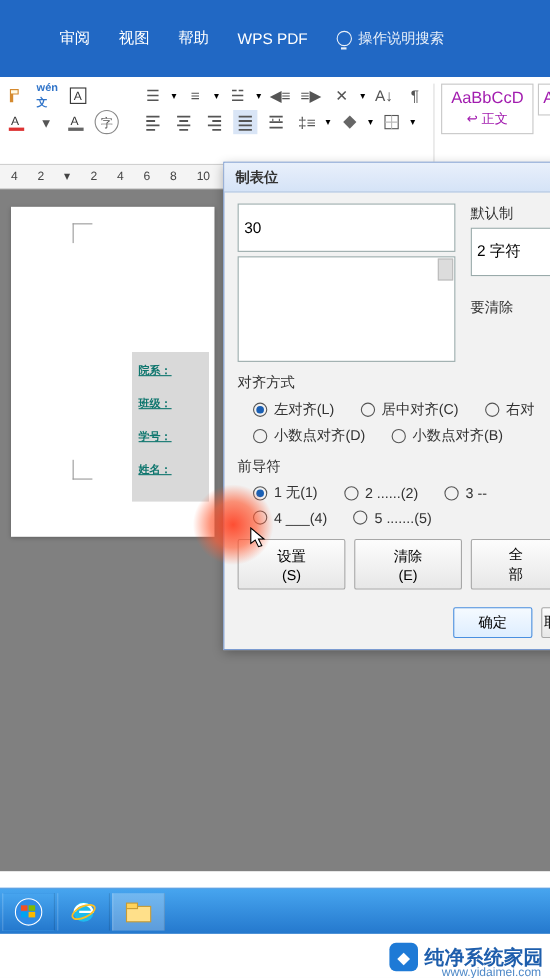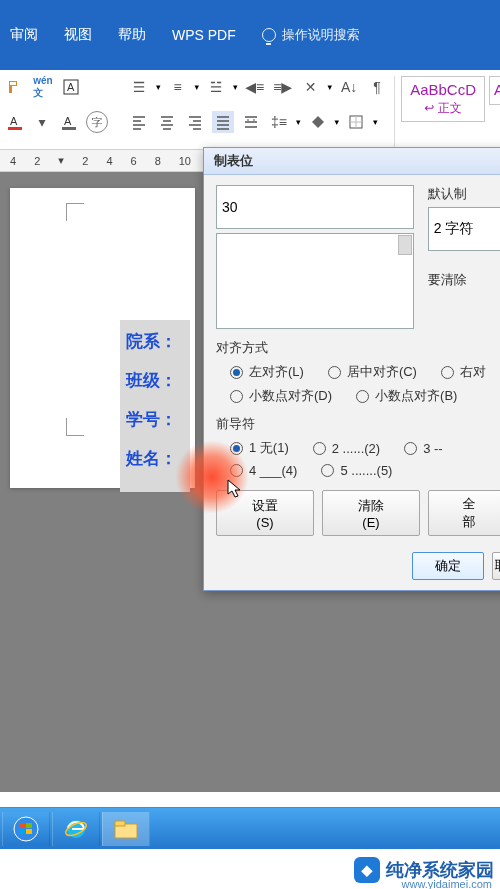--- a/index.html
+++ b/index.html
@@ -1,38 +1,38 @@
 <!DOCTYPE html>
 <html><head>
 <meta charset="utf-8">
 <style>
 * { box-sizing: border-box; margin: 0; padding: 0; }
 body { font-family: "Microsoft YaHei", Arial, sans-serif; width: 500px; height: 889px; overflow: hidden; background: #fff; position: relative; }
 .topbar { background: #2168c4; height: 70px; color: #fff; position: relative; }
-.menu-row { display: flex; align-items: center; height: 40px; padding-left: 10px; gap: 26px; font-size: 14px; padding-top: 30px; }
+.menu-row { display: flex; align-items: center; height: 40px; padding-left: 10px; gap: 26px; font-size: 14px; padding-top: 30px; margin-left: 44px; }
 .menu-item { cursor: pointer; }
 .help-search { display: flex; align-items: center; gap: 6px; font-size: 13px; opacity: .9; }
 .lightbulb { width: 14px; height: 14px; border: 1.4px solid #fff; border-radius: 50%; position: relative; }
 .lightbulb::after { content: ""; position: absolute; width: 5px; height: 2px; background: #fff; left: 3px; bottom: -4px; }
 .ribbon { background: #fff; border-bottom: 1px solid #d0d0d0; height: 80px; display: flex; padding: 6px 4px 0; gap: 6px; }
-.rib-group { display: flex; flex-direction: column; gap: 13px; }
+.rib-group { display: flex; flex-direction: column; gap: 2px; }
 .rib-row { display: flex; align-items: center; gap: 6px; }
 .rbtn { width: 22px; height: 22px; display: flex; align-items: center; justify-content: center; font-size: 14px; color: #555; }
 .rbtn.small { width: 20px; }
 .rbtn svg { overflow: visible; }
 .style-box { border: 1px solid #c7c7c7; padding: 4px 8px; color: #a21caf; font-size: 12px; text-align: center; min-width: 78px; }
 .style-box .preview { font-size: 15px; margin-bottom: 2px; white-space: nowrap; }
 .ruler { height: 22px; background: #f4f4f4; border-bottom: 1px solid #d0d0d0; padding-left: 10px; font-size: 11px; color: #444; display: flex; align-items: center; gap: 18px; }
 .ruler span { position: relative; }
 .editor { background: #808080; height: 620px; padding: 16px 0 0 10px; display: flex; flex-direction: column; gap: 30px; }
 .page { background: #fff; width: 185px; height: 300px; box-shadow: 0 1px 4px rgba(0,0,0,.25); position: relative; }
 .corner { position: absolute; width: 18px; height: 18px; border-left: 1px solid #999; border-bottom: 1px solid #999; left: 56px; top: 230px; }
 .corner.top { border-bottom: none; border-top: 1px solid #999; top: 15px; }
 .formfields { position: absolute; left: 120px; top: 320px; background: #d9d9d9; padding: 10px 6px 6px 6px; width: 70px; }
-.ff { font-size: 17px; font-weight: bold; color: #1d4ed8; margin-bottom: 16px; }
+.ff { font-size: 10px; font-weight: bold; color: #0f766e; margin-bottom: 16px; text-decoration: underline; }
 .dialog { position: absolute; left: 203px; top: 147px; width: 320px; background: #f2f2f2; border: 1px solid #7b9bd0; box-shadow: 0 3px 10px rgba(0,0,0,.3); z-index: 20; }
 .dlg-title { background: linear-gradient(#e9f0fb,#d5e3f7); padding: 4px 10px; font-size: 13px; color: #333; font-weight: bold; border-bottom: 1px solid #aac1e2; }
 .dlg-body { padding: 10px 12px; font-size: 13px; color: #333; }
 .dlg-row { display: flex; gap: 14px; align-items: flex-start; }
 .dlg-col { flex: 1; }
 .field-label { margin-bottom: 4px; }
 .textinput { width: 100%; border: 1px solid #9aa; background: #fff; padding: 13px 5px; font-size: 14px; }
 .listbox { width: 100%; height: 96px; border: 1px solid #9aa; background: #fff; margin-top: 4px; position: relative; }
 .scroll-thumb { position: absolute; right: 1px; top: 1px; width: 14px; height: 20px; background: #dcdcdc; border: 1px solid #bbb; }
 .section-title { margin: 10px 0 6px; }

